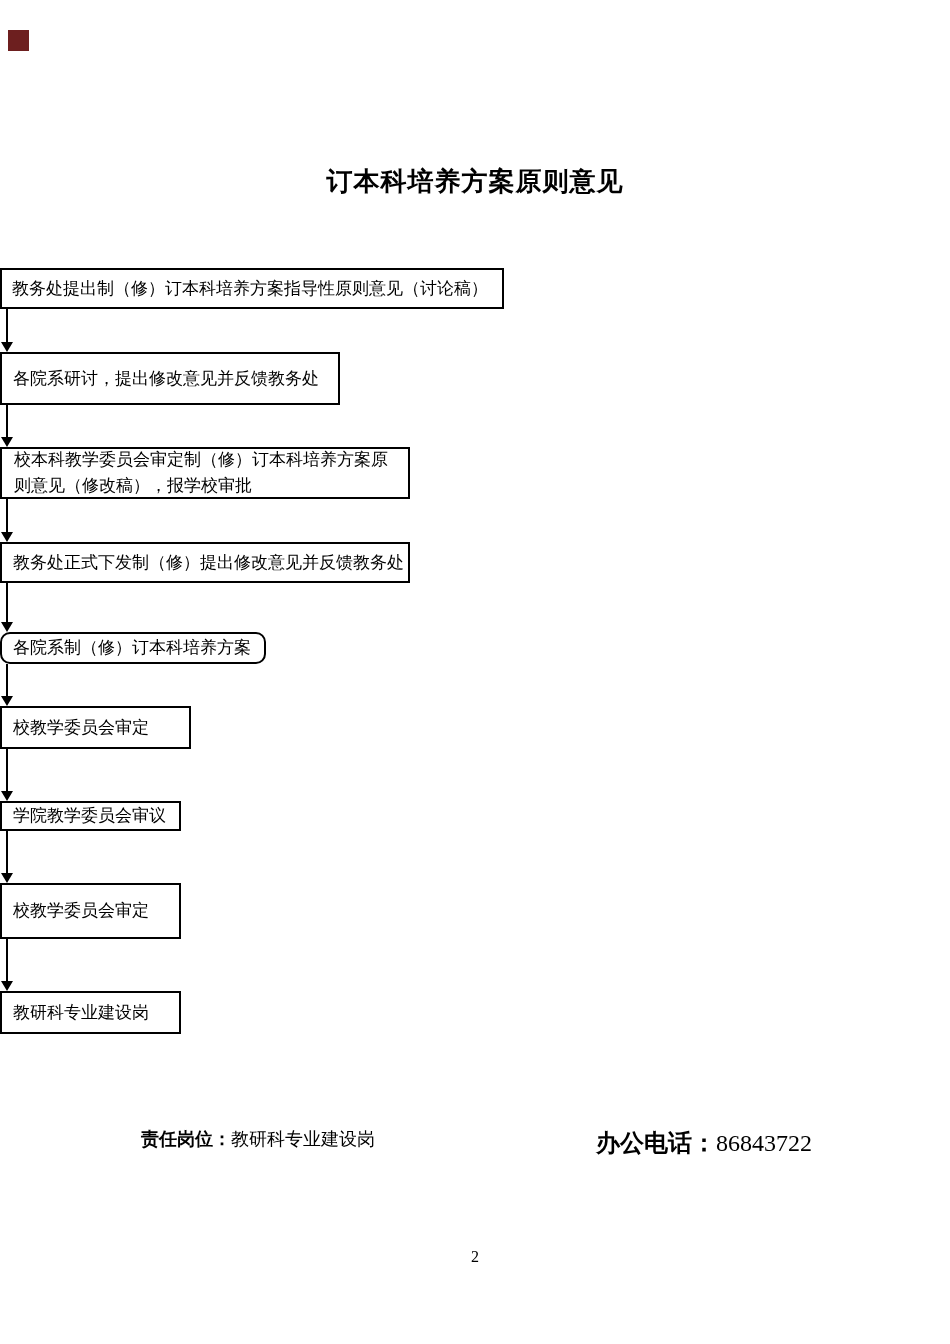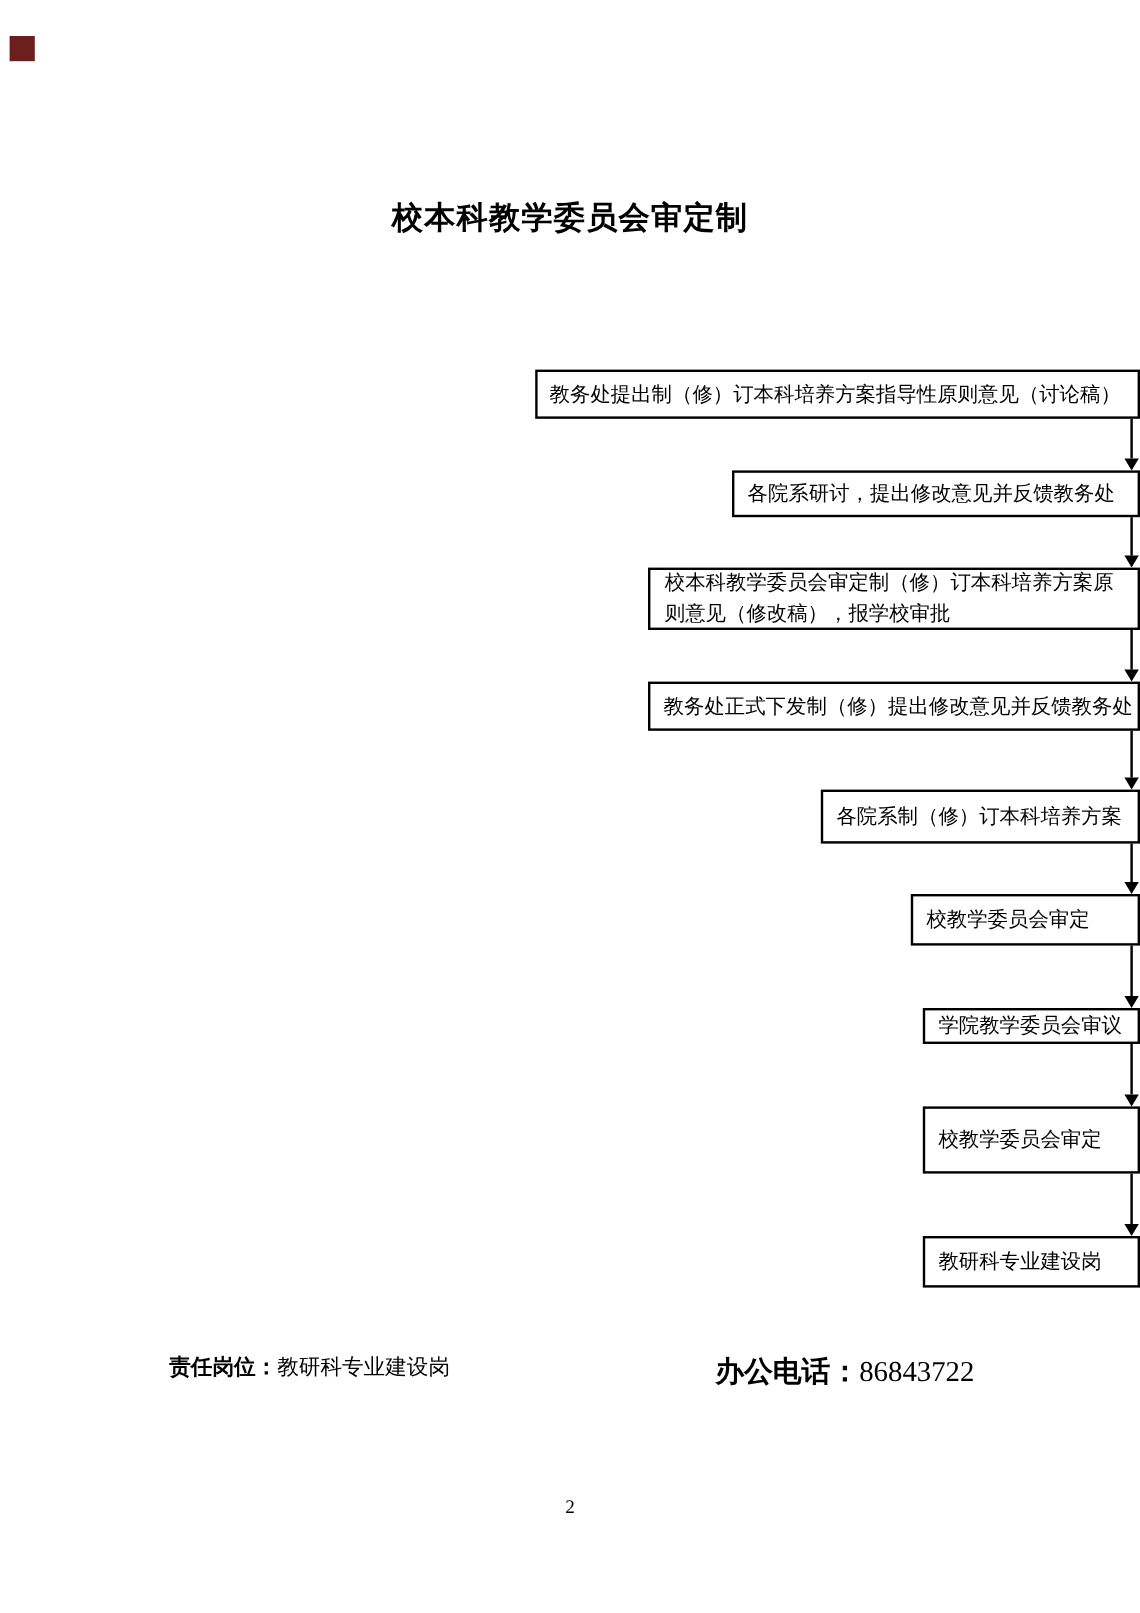--- a/index.html
+++ b/index.html
@@ -28,41 +28,40 @@
     font-weight: bold;
     font-size: 26px;
     letter-spacing: 1px;
   }
   .chart {
     position: absolute;
     top: 268px; left: 0;
     width: 950px;
     display: flex;
     flex-direction: column;
-    align-items: flex-end;
-    margin-top: 40px;
+    align-items: flex-start;
   }
   .box {
     box-sizing: border-box;
     border: 2px solid #000000;
     background: #ffffff;
     display: flex;
     align-items: center;
     justify-content: flex-start;
     padding: 0 11px;
     font-size: 17px;
     line-height: 26px;
     white-space: nowrap;
   }
   .box.wrap { white-space: normal; }
   .s1 { width: 504px; height: 41px; padding: 0 10px; }
-  .s2 { width: 340px; height: 39px; }
+  .s2 { width: 340px; height: 53px; }
   .s3 { width: 410px; height: 52px; padding: 0 12px; }
   .s4 { width: 410px; height: 41px; }
-  .s5 { width: 266px; height: 45px; }
+  .s5 { width: 266px; height: 32px; border-radius: 10px; }
   .s6 { width: 191px; height: 43px; }
   .s7 { width: 181px; height: 30px; }
   .s8 { width: 181px; height: 56px; }
   .s9 { width: 181px; height: 43px; }
   .arrow {
     display: flex;
     flex-direction: column;
     align-items: center;
     width: 14px;
   }
@@ -96,21 +95,21 @@
     font-size: 16px;
   }
 </style>
 </head>
 <body>
 
 <div class="page">
 
   <div class="red-marker"></div>
 
-  <h1 class="doc-title">校本科教学委员会审定制</h1>
+  <h1 class="doc-title">订本科培养方案原则意见</h1>
 
   <div class="chart">
 
     <div class="box s1">教务处提出制（修）订本科培养方案指导性原则意见（讨论稿）</div>
 
     <div class="arrow a1">
       <span class="shaft"></span>
       <span class="head"></span>
     </div>
 

